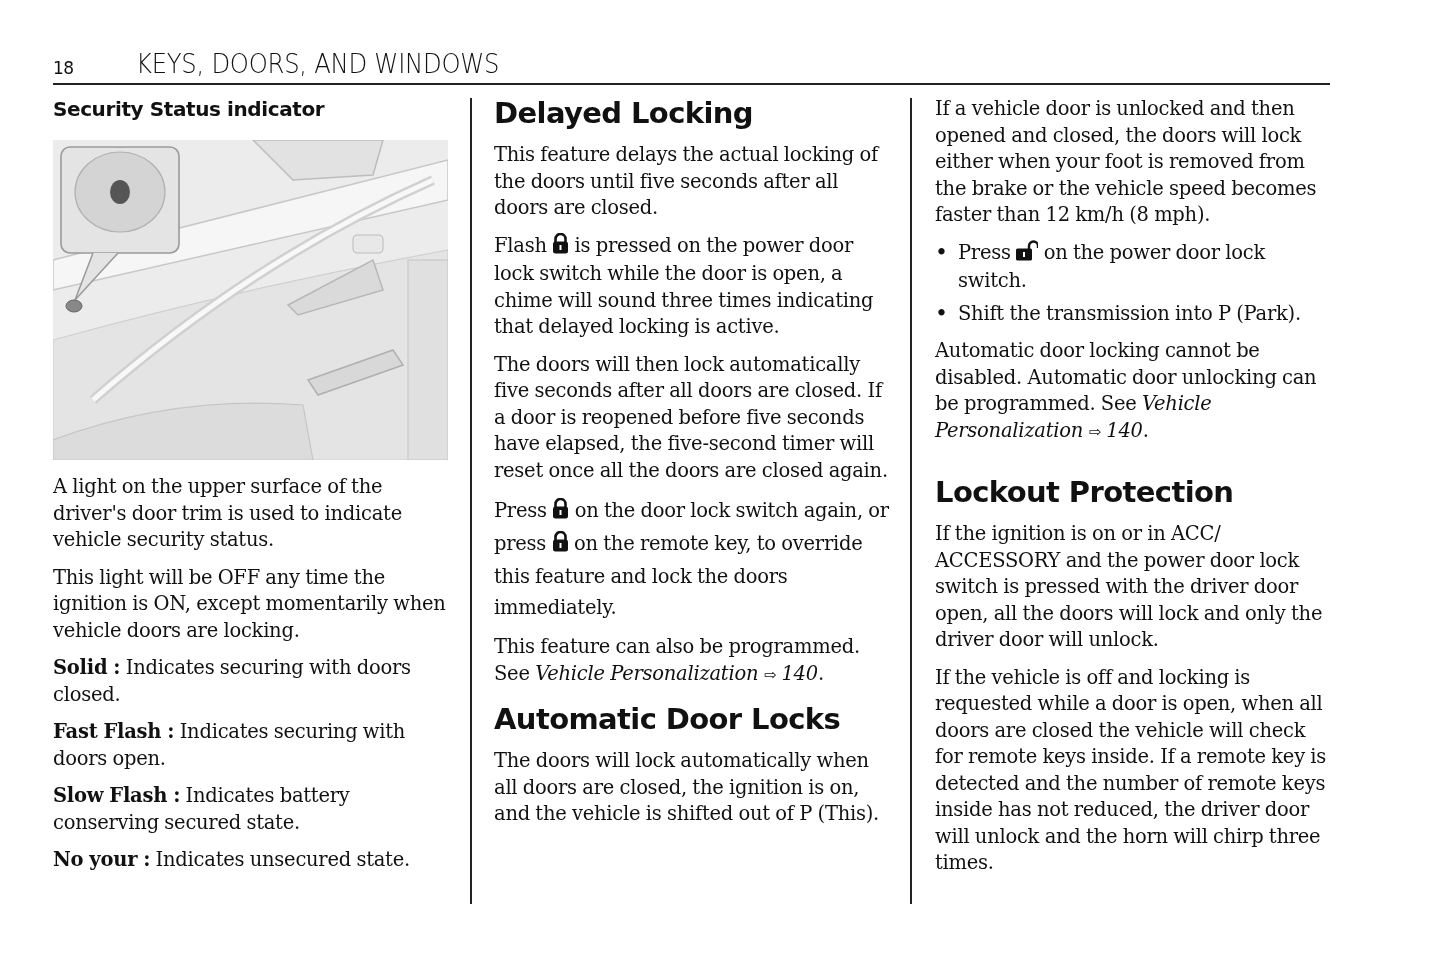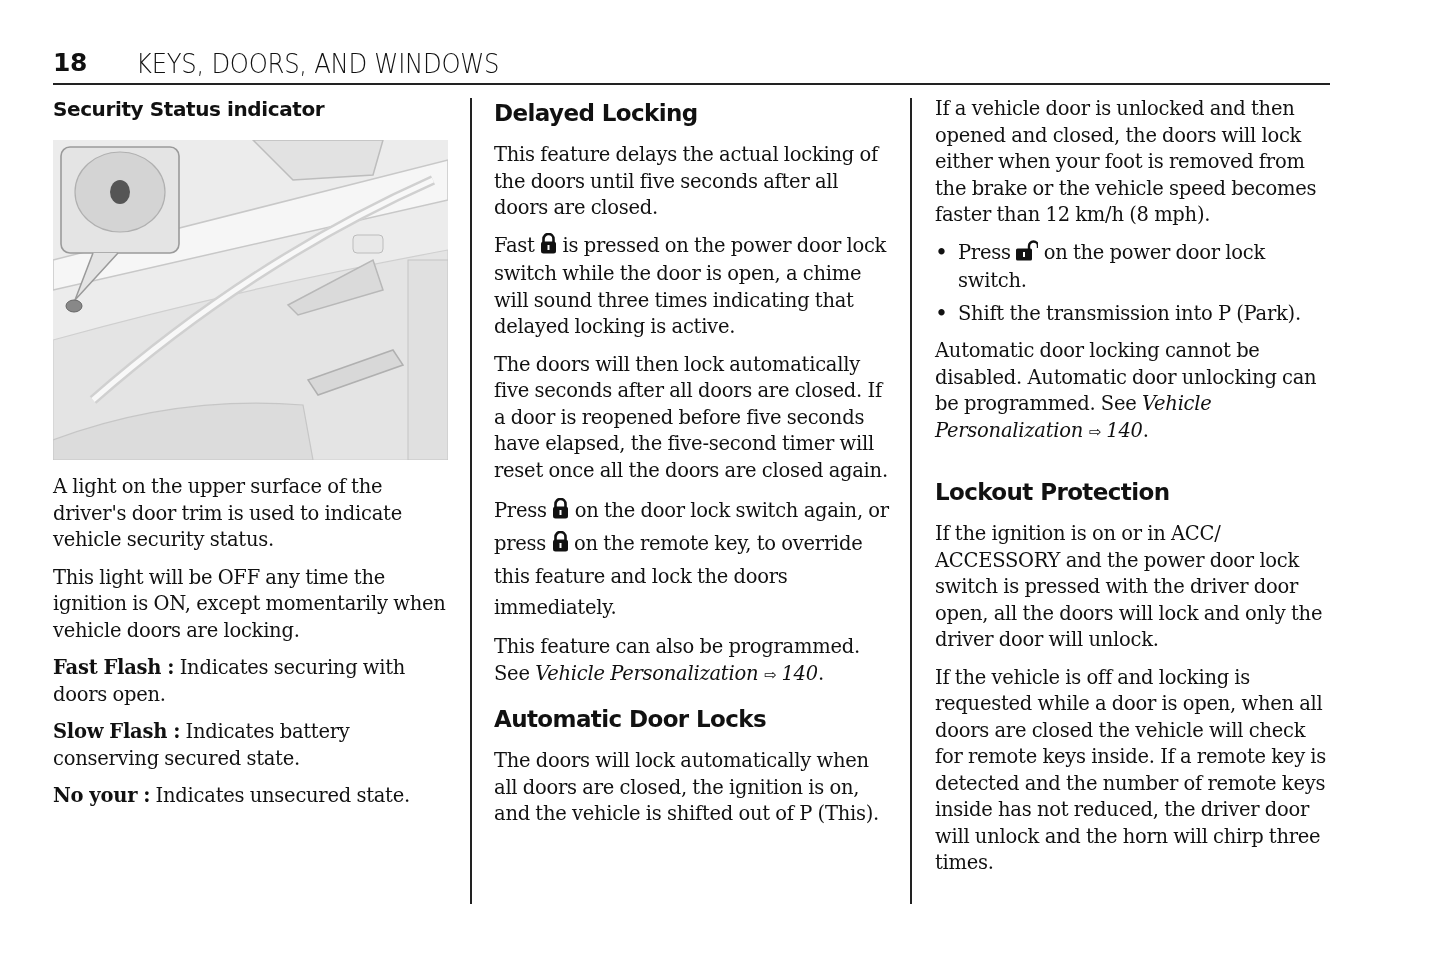--- a/index.html
+++ b/index.html
@@ -1,30 +1,30 @@
 <!DOCTYPE html>
 <html><head>
 <meta charset="utf-8">
 <style>
   html, body { margin: 0; padding: 0; background: #ffffff; }
   body { width: 1445px; height: 965px; position: relative; overflow: hidden; color: #111; }
   .header { position: absolute; left: 53px; top: 46px; width: 1277px; height: 37px; border-bottom: 2px solid #222; }
-  .header .pnum { position: absolute; left: 0; top: 2px; font-family: "DejaVu Sans", sans-serif; font-size: 25px; font-weight: 700; letter-spacing: -0.5px; }
+  .header .pnum { position: absolute; left: 0; top: 12px; font-family: "DejaVu Sans", sans-serif; font-size: 17px; font-weight: 400; letter-spacing: -0.5px; }
   .header .chap { position: absolute; left: 83px; top: 2px; font-family: "DejaVu Sans", sans-serif; font-size: 27px; font-weight: 300; letter-spacing: -0.3px; transform: scaleX(0.9); transform-origin: left; }
   .col { position: absolute; top: 96px; }
   .col1 { left: 53px; width: 395px; }
   .col2 { left: 494px; width: 400px; }
   .col3 { left: 935px; width: 400px; }
   .vrule { position: absolute; top: 98px; width: 2px; height: 806px; background: #222; }
   .vr1 { left: 470px; }
   .vr2 { left: 910px; }
   .body-text { font-family: "DejaVu Serif", serif; font-size: 19.5px; line-height: 26.5px; margin: 0 0 11px 0; letter-spacing: -0.25px; word-spacing: -0.5px; }
   .body-text b { font-weight: bold; }
   .subhead { font-family: "DejaVu Sans", sans-serif; font-weight: bold; font-size: 20px; margin: 0 0 4px 0; line-height: 26px; letter-spacing: -0.4px; }
-  .sechead { font-family: "DejaVu Sans", sans-serif; font-weight: bold; font-size: 23px; margin: 0 0 12px 0; line-height: 34px; letter-spacing: -0.6px; }
+  .sechead { font-family: "DejaVu Sans", sans-serif; font-weight: bold; font-size: 29px; margin: 0 0 12px 0; line-height: 34px; letter-spacing: -0.6px; }
   .ital { font-style: italic; }
   .figure { width: 395px; height: 320px; margin: 18px 0 14px 0; background: linear-gradient(160deg, #e9e9e9 0%, #f4f4f4 35%, #dedede 70%, #eeeeee 100%); position: relative; overflow: hidden; }
   .lock { display: inline-block; vertical-align: -2px; }
   ul.bullets { list-style: none; margin: 0 0 11px 0; padding: 0; }
   ul.bullets li { position: relative; padding-left: 23px; margin-bottom: 6px; }
   ul.bullets li::before { content: "\2022"; position: absolute; left: 0; top: 0; font-size: 22px; }
   .ref { font-size: 15px; font-style: normal; }
 </style>
 </head>
 <body>
@@ -54,29 +54,30 @@
       <rect x="355" y="120" width="40" height="200" fill="#e0e0e0" stroke="#c4c4c4"></rect>
       <rect x="8" y="7" width="118" height="106" rx="9" fill="#e4e4e4" stroke="#9a9a9a" stroke-width="1.6"></rect>
       <ellipse cx="67" cy="52" rx="45" ry="40" fill="#d4d4d4" stroke="#b0b0b0" stroke-width="1.2"></ellipse>
       <ellipse cx="67" cy="52" rx="10" ry="12" fill="#555"></ellipse>
       <path d="M40 113 L22 160 L65 113" fill="#e4e4e4" stroke="#9a9a9a" stroke-width="1.5"></path>
       <ellipse cx="21" cy="166" rx="8" ry="6" fill="#888" stroke="#666"></ellipse>
     </svg>
   </div>
   <p class="body-text">A light on the upper surface of the driver's door trim is used to indicate vehicle security status.</p>
   <p class="body-text">This light will be OFF any time the ignition is ON, except momentarily when vehicle doors are locking.</p>
+  <p class="body-text"><b>Solid :</b><span> Indicates securing with doors closed.</span></p>
   <p class="body-text"><b>Fast Flash :</b><span> Indicates securing with doors open.</span></p>
   <p class="body-text"><b>Slow Flash :</b><span> Indicates battery conserving secured state.</span></p>
   <p class="body-text"><b>No your :</b><span> Indicates unsecured state.</span></p>
 </div>
 
 <div class="col col2">
   <h2 class="sechead">Delayed Locking</h2>
   <p class="body-text">This feature delays the actual locking of the doors until five seconds after all doors are closed.</p>
-  <p class="body-text"><span>Fast </span><span class="lock"><svg width="17" height="21" viewBox="0 0 17 21">
+  <p class="body-text"><span>Flash </span><span class="lock"><svg width="17" height="21" viewBox="0 0 17 21">
           <path d="M3.5 9 V6 a5 5 0 0 1 10 0 V9" fill="none" stroke="#111" stroke-width="2.6"></path>
           <rect x="1" y="8.5" width="15" height="12" rx="2.5" fill="#111"></rect>
           <rect x="7.5" y="12" width="2" height="5" fill="#fff"></rect>
         </svg></span><span> is pressed on the power door lock switch while the door is open, a chime will sound three times indicating that delayed locking is active.</span></p>
   <p class="body-text">The doors will then lock automatically five seconds after all doors are closed. If a door is reopened before five seconds have elapsed, the five-second timer will reset once all the doors are closed again.</p>
   <p class="body-text" style="line-height:31px;margin-top:11px;"><span>Press </span><span class="lock"><svg width="17" height="21" viewBox="0 0 17 21">
           <path d="M3.5 9 V6 a5 5 0 0 1 10 0 V9" fill="none" stroke="#111" stroke-width="2.6"></path>
           <rect x="1" y="8.5" width="15" height="12" rx="2.5" fill="#111"></rect>
           <rect x="7.5" y="12" width="2" height="5" fill="#fff"></rect>
         </svg></span><span> on the door lock switch again, or press </span><span class="lock"><svg width="17" height="21" viewBox="0 0 17 21">

